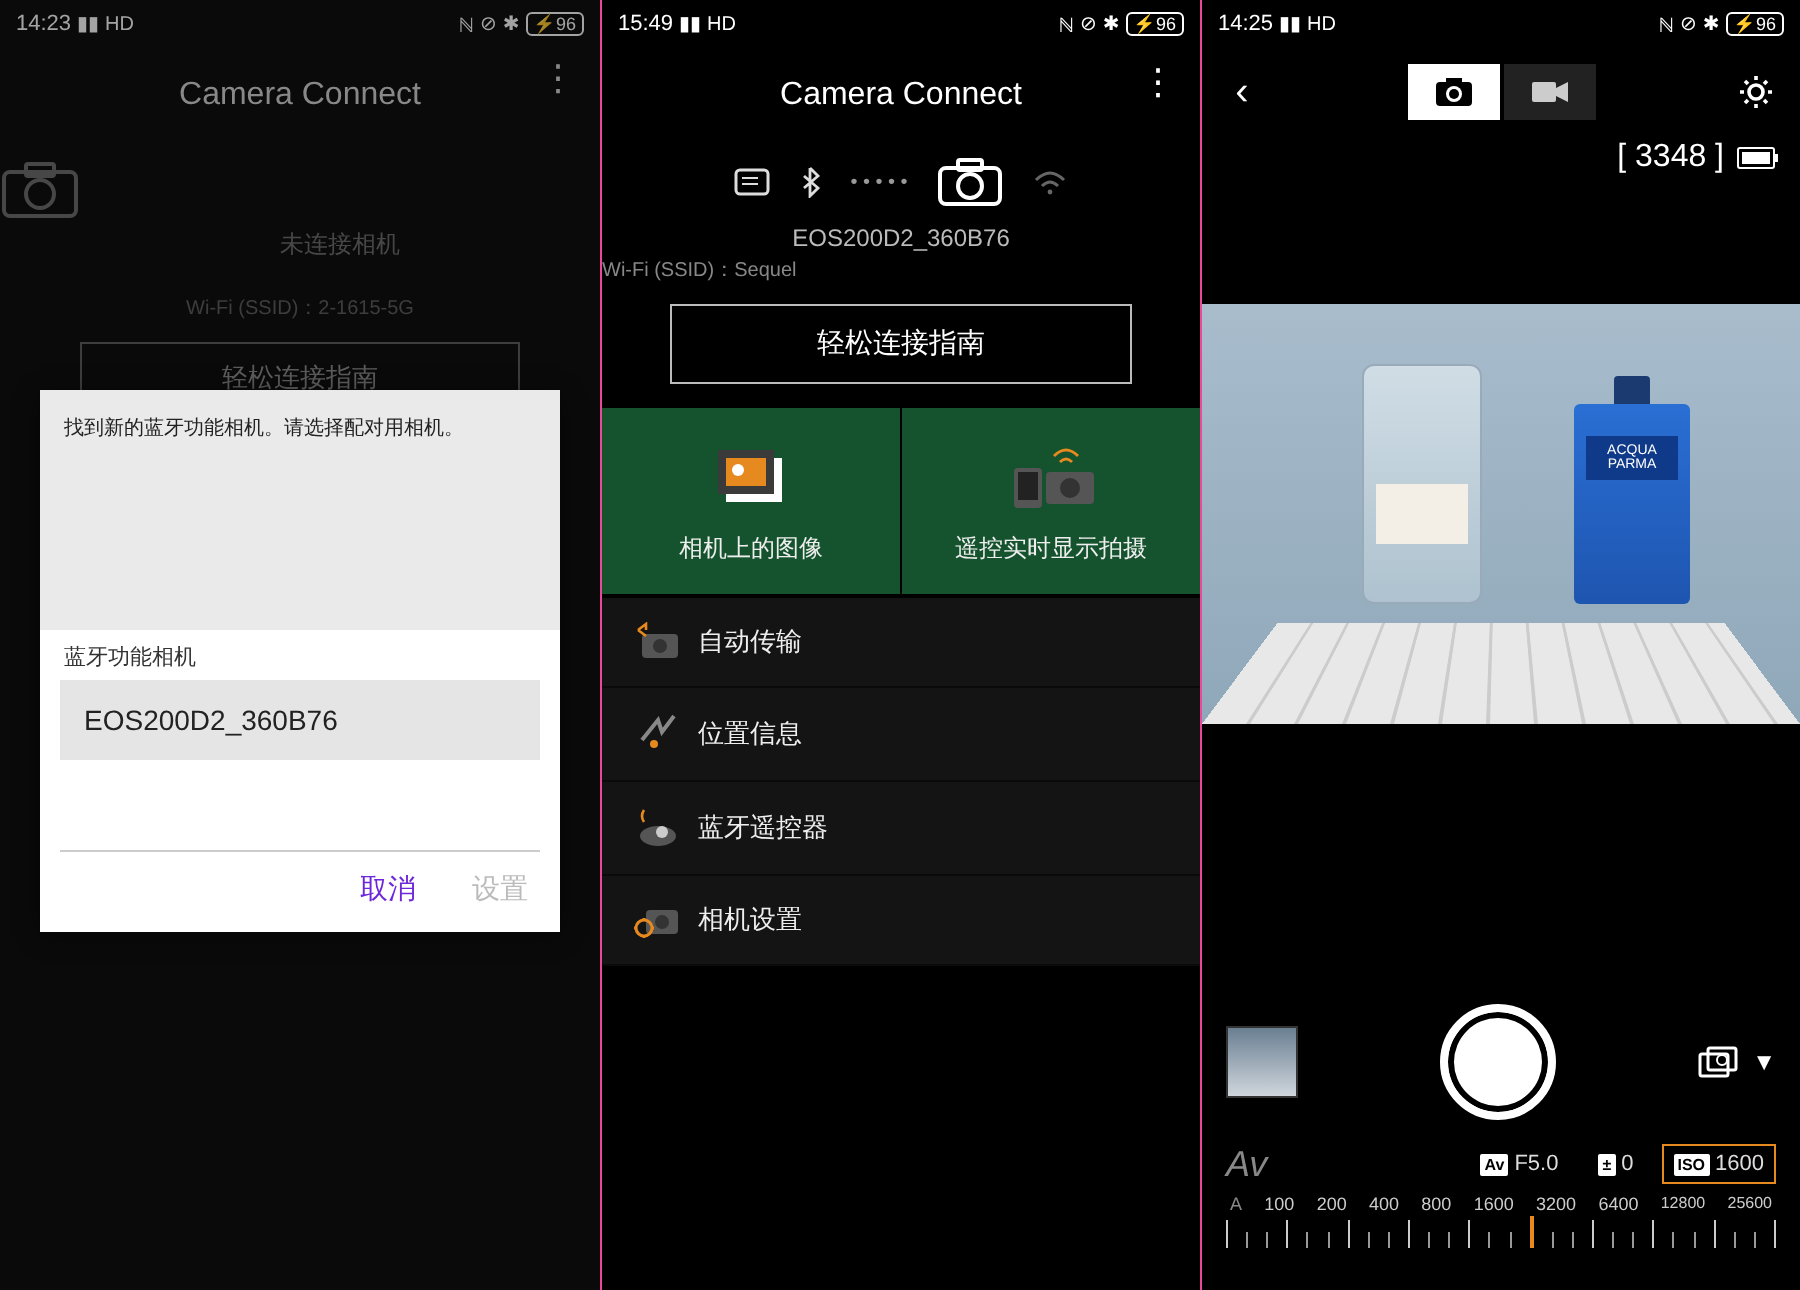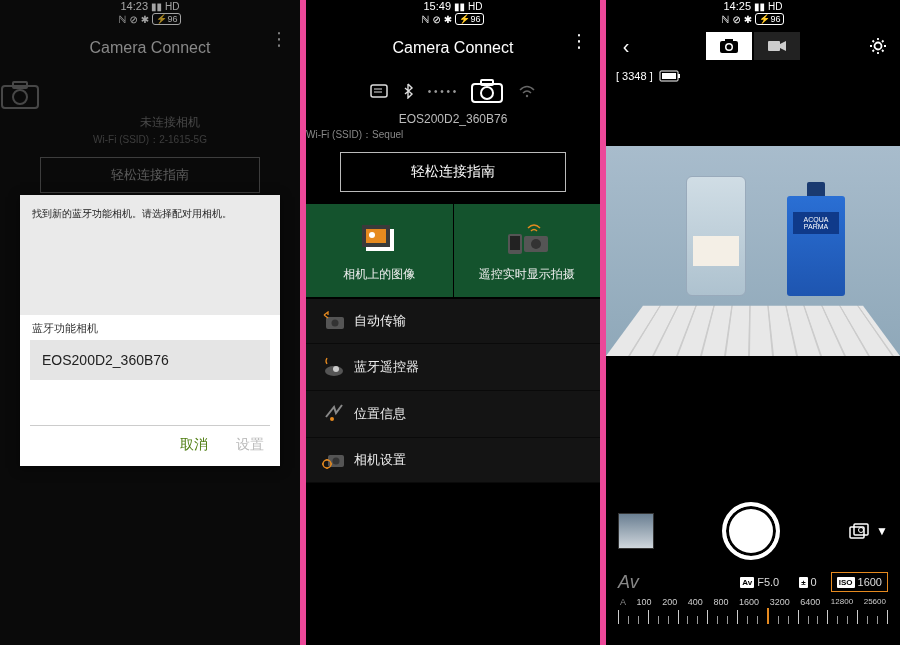--- a/index.html
+++ b/index.html
@@ -1,41 +1,41 @@
 <!DOCTYPE html>
 <html><head>
 <meta charset="utf-8">
 <style>
 * { margin: 0; padding: 0; box-sizing: border-box; font-family: -apple-system, "Helvetica Neue", Arial, sans-serif; }
 body { background: #000; width: 900px; height: 645px; display: flex; }
 .phone { width: 300px; height: 645px; background: #000; position: relative; overflow: hidden; }
-.phone + .phone { border-left: 6px solid #ec4899; }
-
-
-.status-bar { height: 24px; display: flex; align-items: center; justify-content: space-between; padding: 0 8px; font-size: 11px; color: #fff; flex-direction: column; }
+.phone + .phone { border-left: 1px solid #ec4899; }
+
+
+.status-bar { height: 24px; display: flex; align-items: center; justify-content: space-between; padding: 0 8px; font-size: 11px; color: #fff; }
 .status-left { display: flex; align-items: center; gap: 3px; }
 .status-right { display: flex; align-items: center; gap: 3px; }
 .battery-badge { display: inline-flex; align-items: center; border: 1px solid #fff; border-radius: 3px; padding: 0 3px; font-size: 9px; }
 .sicon { font-size: 10px; }
 
 
 .s1-bg { position: absolute; inset: 0; background: #1a1a1a; opacity: 0.4; }
 .s1-header { position: relative; height: 48px; display: flex; align-items: center; justify-content: center; color: #888; font-size: 16px; }
 .s1-dots { position: absolute; right: 12px; top: 12px; color: #888; letter-spacing: 0; font-size: 18px; line-height: 6px; }
 .s1-camicon { text-align: center; margin-top: 8px; color: #666; }
 .s1-camtext { text-align: center; color: #666; font-size: 12px; margin-top: 4px; padding-left: 40px; }
-.s1-ssid { text-align: center; color: #555; font-size: 10px; margin-top: 2px; }
+.s1-ssid { text-align: center; color: #555; font-size: 10px; margin-top: 16px; }
 .s1-guide { margin: 10px 40px 0; border: 1px solid #555; text-align: center; color: #888; padding: 8px; font-size: 13px; }
 .s1-dialog { position: absolute; left: 20px; top: 195px; width: 260px; background: #fff; box-shadow: 0 2px 10px rgba(0,0,0,0.5); }
 .s1-dialog-msg { background: #eaeaea; padding: 12px; font-size: 10px; color: #222; min-height: 120px; }
 .s1-label { padding: 6px 12px 4px; font-size: 11px; color: #333; background: #fff; }
 .s1-device { margin: 0 10px; padding: 12px; background: #e5e5e5; font-size: 14px; color: #222; }
 .s1-spacer { height: 46px; border-bottom: 1px solid #ccc; margin: 0 10px 0; }
 .s1-actions { display: flex; justify-content: flex-end; padding: 10px 16px 12px; gap: 28px; font-size: 14px; }
-.s1-cancel { color: #4d7c0f; }
+.s1-cancel { color: #6d28d9; }
 .s1-ok { color: #bbb; }
 
 
 .s2-header { height: 48px; display: flex; align-items: center; justify-content: center; color: #fff; font-size: 16px; position: relative; }
 .s2-dots { position: absolute; right: 12px; top: 14px; color: #fff; font-size: 18px; line-height: 6px; }
 .s2-row-icons { display: flex; align-items: center; justify-content: center; gap: 14px; color: #ddd; margin-top: 6px; font-size: 14px; }
 .s2-cam { font-size: 22px; }
 .s2-name { text-align: center; color: #bbb; font-size: 12px; margin-top: 8px; }
 .s2-ssid { text-align: left; color: #888; font-size: 10px; margin-top: 2px; }
 .s2-guide { margin: 10px 34px 12px; border: 1px solid #bbb; text-align: center; color: #fff; padding: 10px; font-size: 14px; }
@@ -47,21 +47,21 @@
 .s2-item { display: flex; align-items: center; padding: 12px 16px; color: #eee; font-size: 13px; border-bottom: 1px solid #0a0a0a; background: #141414; }
 .s2-item-icon { width: 32px; display: flex; align-items: center; }
 
 
 .s3-top { height: 44px; display: flex; align-items: center; padding: 0 8px; gap: 6px; }
 .s3-back { color: #fff; font-size: 20px; width: 24px; text-align: center; }
 .s3-tabs { flex: 1; display: flex; justify-content: center; gap: 2px; }
 .s3-tab { width: 46px; height: 28px; background: #222; display: flex; align-items: center; justify-content: center; }
 .s3-tab.active { background: #fff; color: #000; }
 .s3-gear { color: #fff; font-size: 18px; width: 24px; text-align: center; }
-.s3-info { display: flex; justify-content: flex-start; align-items: center; padding: 2px 10px; gap: 6px; font-size: 11px; color: #fff; }
+.s3-info { display: flex; justify-content: flex-end; align-items: center; padding: 2px 10px; gap: 6px; font-size: 16px; color: #fff; }
 .s3-view { margin-top: 62px; height: 210px; background: linear-gradient(#a8bccc, #8fa8b9); position: relative; overflow: hidden; }
 .s3-table { position:absolute; bottom:0; left:0; right:0; height:95px; background: repeating-linear-gradient(90deg,#e8e8e8 0 22px,#ccc 22px 24px), repeating-linear-gradient(0deg,#e8e8e8 0 22px,#ccc 22px 24px); transform: perspective(200px) rotateX(45deg); transform-origin: bottom; }
 .bottle1 { position:absolute; bottom:60px; left:80px; width:60px; height:120px; background:linear-gradient(#d0dde5, #aec2cf); border-radius:6px; border:1px solid #9ab; }
 .bottle1::after { content:""; position:absolute; top:50%; left:10%; right:10%; height:30px; background:#f4efe6; }
 .bottle2 { position:absolute; bottom:60px; right:55px; width:58px; height:100px; background:linear-gradient(#2a6fd4, #1e55b0); border-radius:3px; }
 .bottle2::before { content:""; position:absolute; top:-14px; left:35%; width:30%; height:14px; background:#1a3a70; border-radius:2px 2px 0 0; }
 .bottle2::after { content:"ACQUA PARMA"; position:absolute; top:16px; left:6px; right:6px; font-size:7px; color:#fff; text-align:center; background:#0f3a8a; padding:4px 0; }
 .s3-controls { position:absolute; bottom:0; left:0; right:0; height:150px; }
 .s3-ctrl-row { display:flex; align-items:center; height:72px; padding:0 12px; }
 .s3-thumb { width:36px; height:36px; background:linear-gradient(#6a7f92,#cfd6dc); border:1px solid #333; }
@@ -216,35 +216,35 @@
             <rect x="4" y="6" width="18" height="12" rx="2" fill="#555"></rect>
             <circle cx="13" cy="12" r="3.5" fill="#333"></circle>
             <path d="M2 4 L6 1 L6 4 M2 4 L6 7" fill="none" stroke="#e68a1f" stroke-width="1.3"></path>
           </svg>
       </span>
       <span>自动传输</span>
     </div>
     <div class="s2-item">
       <span class="s2-item-icon">
         <svg width="24" height="22">
+            <path d="M4 14 L12 4 L14 10 L20 2" fill="none" stroke="#888" stroke-width="2"></path>
+            <circle cx="10" cy="16" r="2" fill="#e68a1f"></circle>
+          </svg>
+      </span>
+      <span>位置信息</span>
+    </div>
+    <div class="s2-item">
+      <span class="s2-item-icon">
+        <svg width="24" height="22">
             <ellipse cx="12" cy="15" rx="9" ry="5" fill="#555"></ellipse>
             <circle cx="14" cy="13" r="3" fill="#ccc"></circle>
             <path d="M5 8 Q3 5 5 2" fill="none" stroke="#e68a1f" stroke-width="1.3"></path>
           </svg>
       </span>
       <span>蓝牙遥控器</span>
-    </div>
-    <div class="s2-item">
-      <span class="s2-item-icon">
-        <svg width="24" height="22">
-            <path d="M4 14 L12 4 L14 10 L20 2" fill="none" stroke="#888" stroke-width="2"></path>
-            <circle cx="10" cy="16" r="2" fill="#e68a1f"></circle>
-          </svg>
-      </span>
-      <span>位置信息</span>
     </div>
     <div class="s2-item">
       <span class="s2-item-icon">
         <svg width="24" height="20">
             <rect x="6" y="5" width="16" height="12" rx="2" fill="#555"></rect>
             <circle cx="14" cy="11" r="3.5" fill="#333"></circle>
             <circle cx="5" cy="14" r="4" fill="none" stroke="#e68a1f" stroke-width="1.5"></circle>
             <path d="M5 10 L5 9 M5 18 L5 19 M1 14 L0 14 M9 14 L10 14" stroke="#e68a1f" stroke-width="1.5"></path>
           </svg>
       </span>

